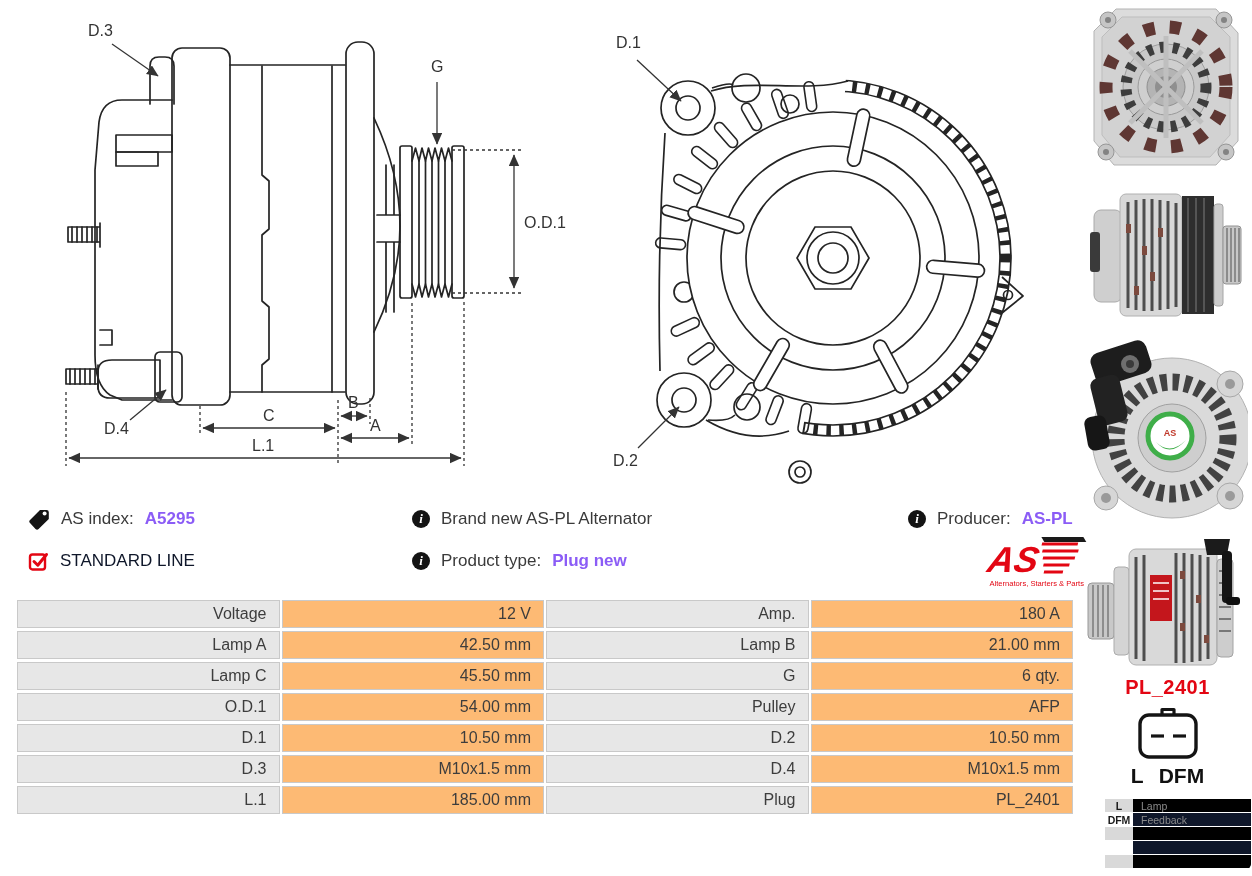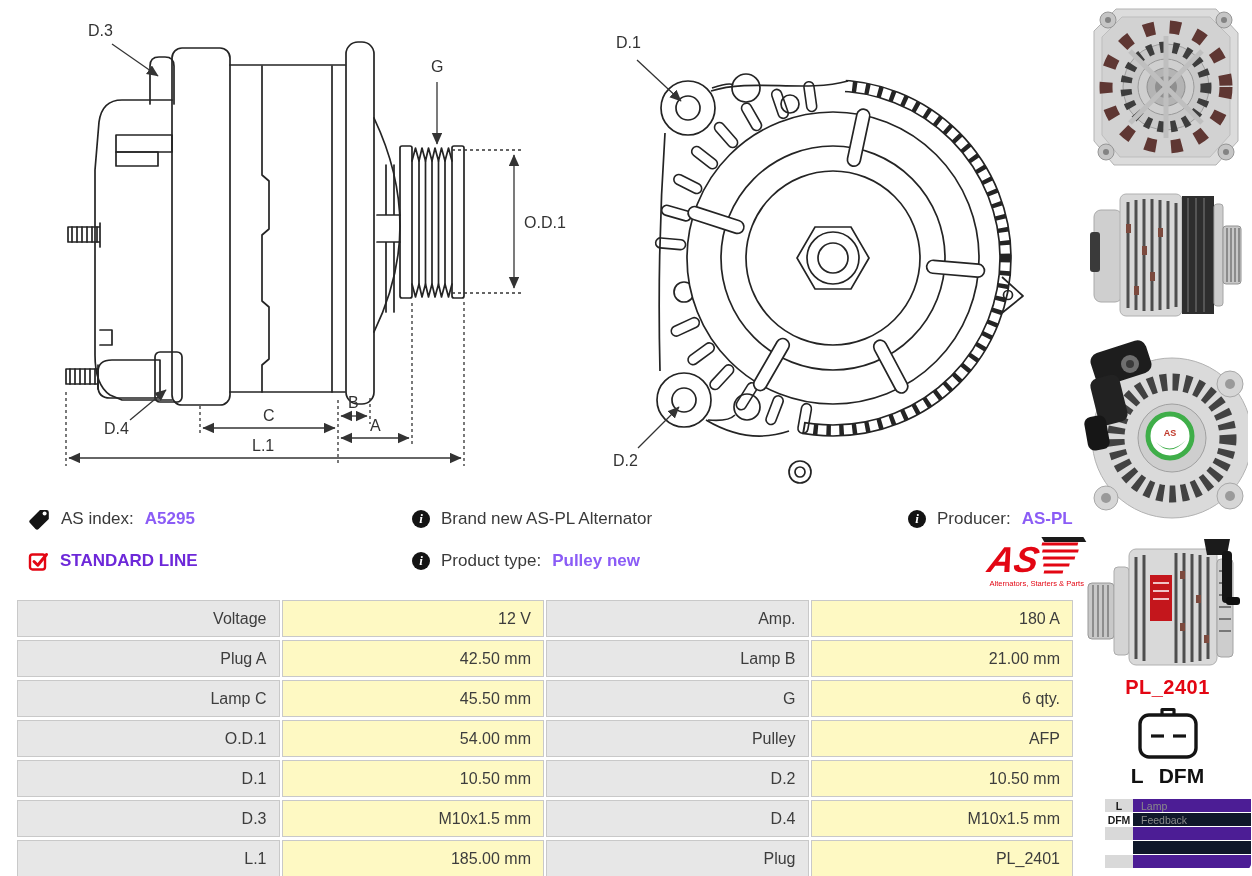--- a/index.html
+++ b/index.html
@@ -6,40 +6,40 @@
   body { background:#fff; font-family:"Liberation Sans", sans-serif; }
   .page { position:relative; width:1252px; height:876px; background:#fff; overflow:hidden; color:#3d3d3d;border-radius:17px; }
 
   
   .svg-abs { position:absolute; }
 
   
   .info-col { position:absolute; }
   .info-line { display:flex; align-items:center; gap:11px; height:26px; margin-bottom:16px; font-size:17px; color:#3a3a3a; white-space:nowrap; }
   .info-line .b { font-weight:bold; color:#8b5cf6; }
-  .red-line { color:#6d28d9; font-weight:bold; }
+  .red-line { color:#0f172a; font-weight:normal; }
   .info-icon { display:inline-flex; width:18px; height:18px; border-radius:50%; background:#141414; color:#fff;
                font:bold italic 13px "Liberation Serif", serif; align-items:center; justify-content:center; flex:0 0 18px; }
 
   
   table.specs { position:absolute; left:15px; top:597px; width:1060px; border-collapse:separate; border-spacing:2px 3px; table-layout:fixed; }
-  table.specs td { height:37px; border:1px solid #c9c9c9; font-size:16px; color:#3d3d3d; text-align:right; padding-right:12px; vertical-align:middle; }
+  table.specs td { height:28px; border:1px solid #c9c9c9; font-size:16px; color:#3d3d3d; text-align:right; padding-right:12px; vertical-align:middle; }
   td.lbl { background:#e7e7e7; }
-  td.val { background:#fef9c3; }
+  td.val { background:#fdba74; }
 
   
   .plug-code { position:absolute; left:1085px; top:676px; width:165px; text-align:center;
                font-size:20px; font-weight:bold; color:#e30613; letter-spacing:.5px; }
   .plug-pins { position:absolute; left:1085px; top:764px; width:165px; text-align:center;
                font-size:21px; font-weight:bold; color:#111; display:flex; justify-content:center; gap:15px; }
   table.legend { position:absolute; left:1105px; top:798px; width:146px; border-collapse:separate; border-spacing:0 1px; table-layout:fixed; }
   table.legend td { height:13px; font-size:10.5px; vertical-align:middle; }
   table.legend td.k { width:28px; text-align:center; font-weight:bold; color:#1a1a1a; }
   table.legend td.v { padding-left:8px; color:#8a8a8a; }
-  tr.lg-gray td { background:#4c1d95; }
+  tr.lg-gray td { background:#000000; }
   tr.lg-white td { background:#0f172a; }
   table.legend td.k { background:#d9d9d9 !important; }
   tr.lg-white td.k { background:#ffffff !important; }
 </style>
 </head>
 <body>
 
 <div class="page">
 
   <svg class="svg-abs" style="left:0;top:0" width="580" height="492" viewBox="0 0 580 492">
@@ -214,21 +214,21 @@
   </div>
 
   <div class="info-col" style="left:412px;top:506px">
     <div class="info-line">
       <span class="info-icon">i</span>
       <span>Brand new AS-PL Alternator</span>
     </div>
     <div class="info-line">
       <span class="info-icon">i</span>
       <span>Product type:</span>
-      <span class="b">Pulley new</span>
+      <span class="b">Plug new</span>
     </div>
   </div>
 
   <div class="info-col" style="left:908px;top:506px">
     <div class="info-line">
       <span class="info-icon">i</span>
       <span>Producer:</span>
       <span class="b">AS-PL</span>
     </div>
   </div>
@@ -256,21 +256,21 @@
         <col style="width:25%">
       </colgroup>
     <tbody>
       <tr>
         <td class="lbl">Voltage</td>
         <td class="val">12 V</td>
         <td class="lbl">Amp.</td>
         <td class="val">180 A</td>
       </tr>
       <tr>
-        <td class="lbl">Plug A</td>
+        <td class="lbl">Lamp A</td>
         <td class="val">42.50 mm</td>
         <td class="lbl">Lamp B</td>
         <td class="val">21.00 mm</td>
       </tr>
       <tr>
         <td class="lbl">Lamp C</td>
         <td class="val">45.50 mm</td>
         <td class="lbl">G</td>
         <td class="val">6 qty.</td>
       </tr>

